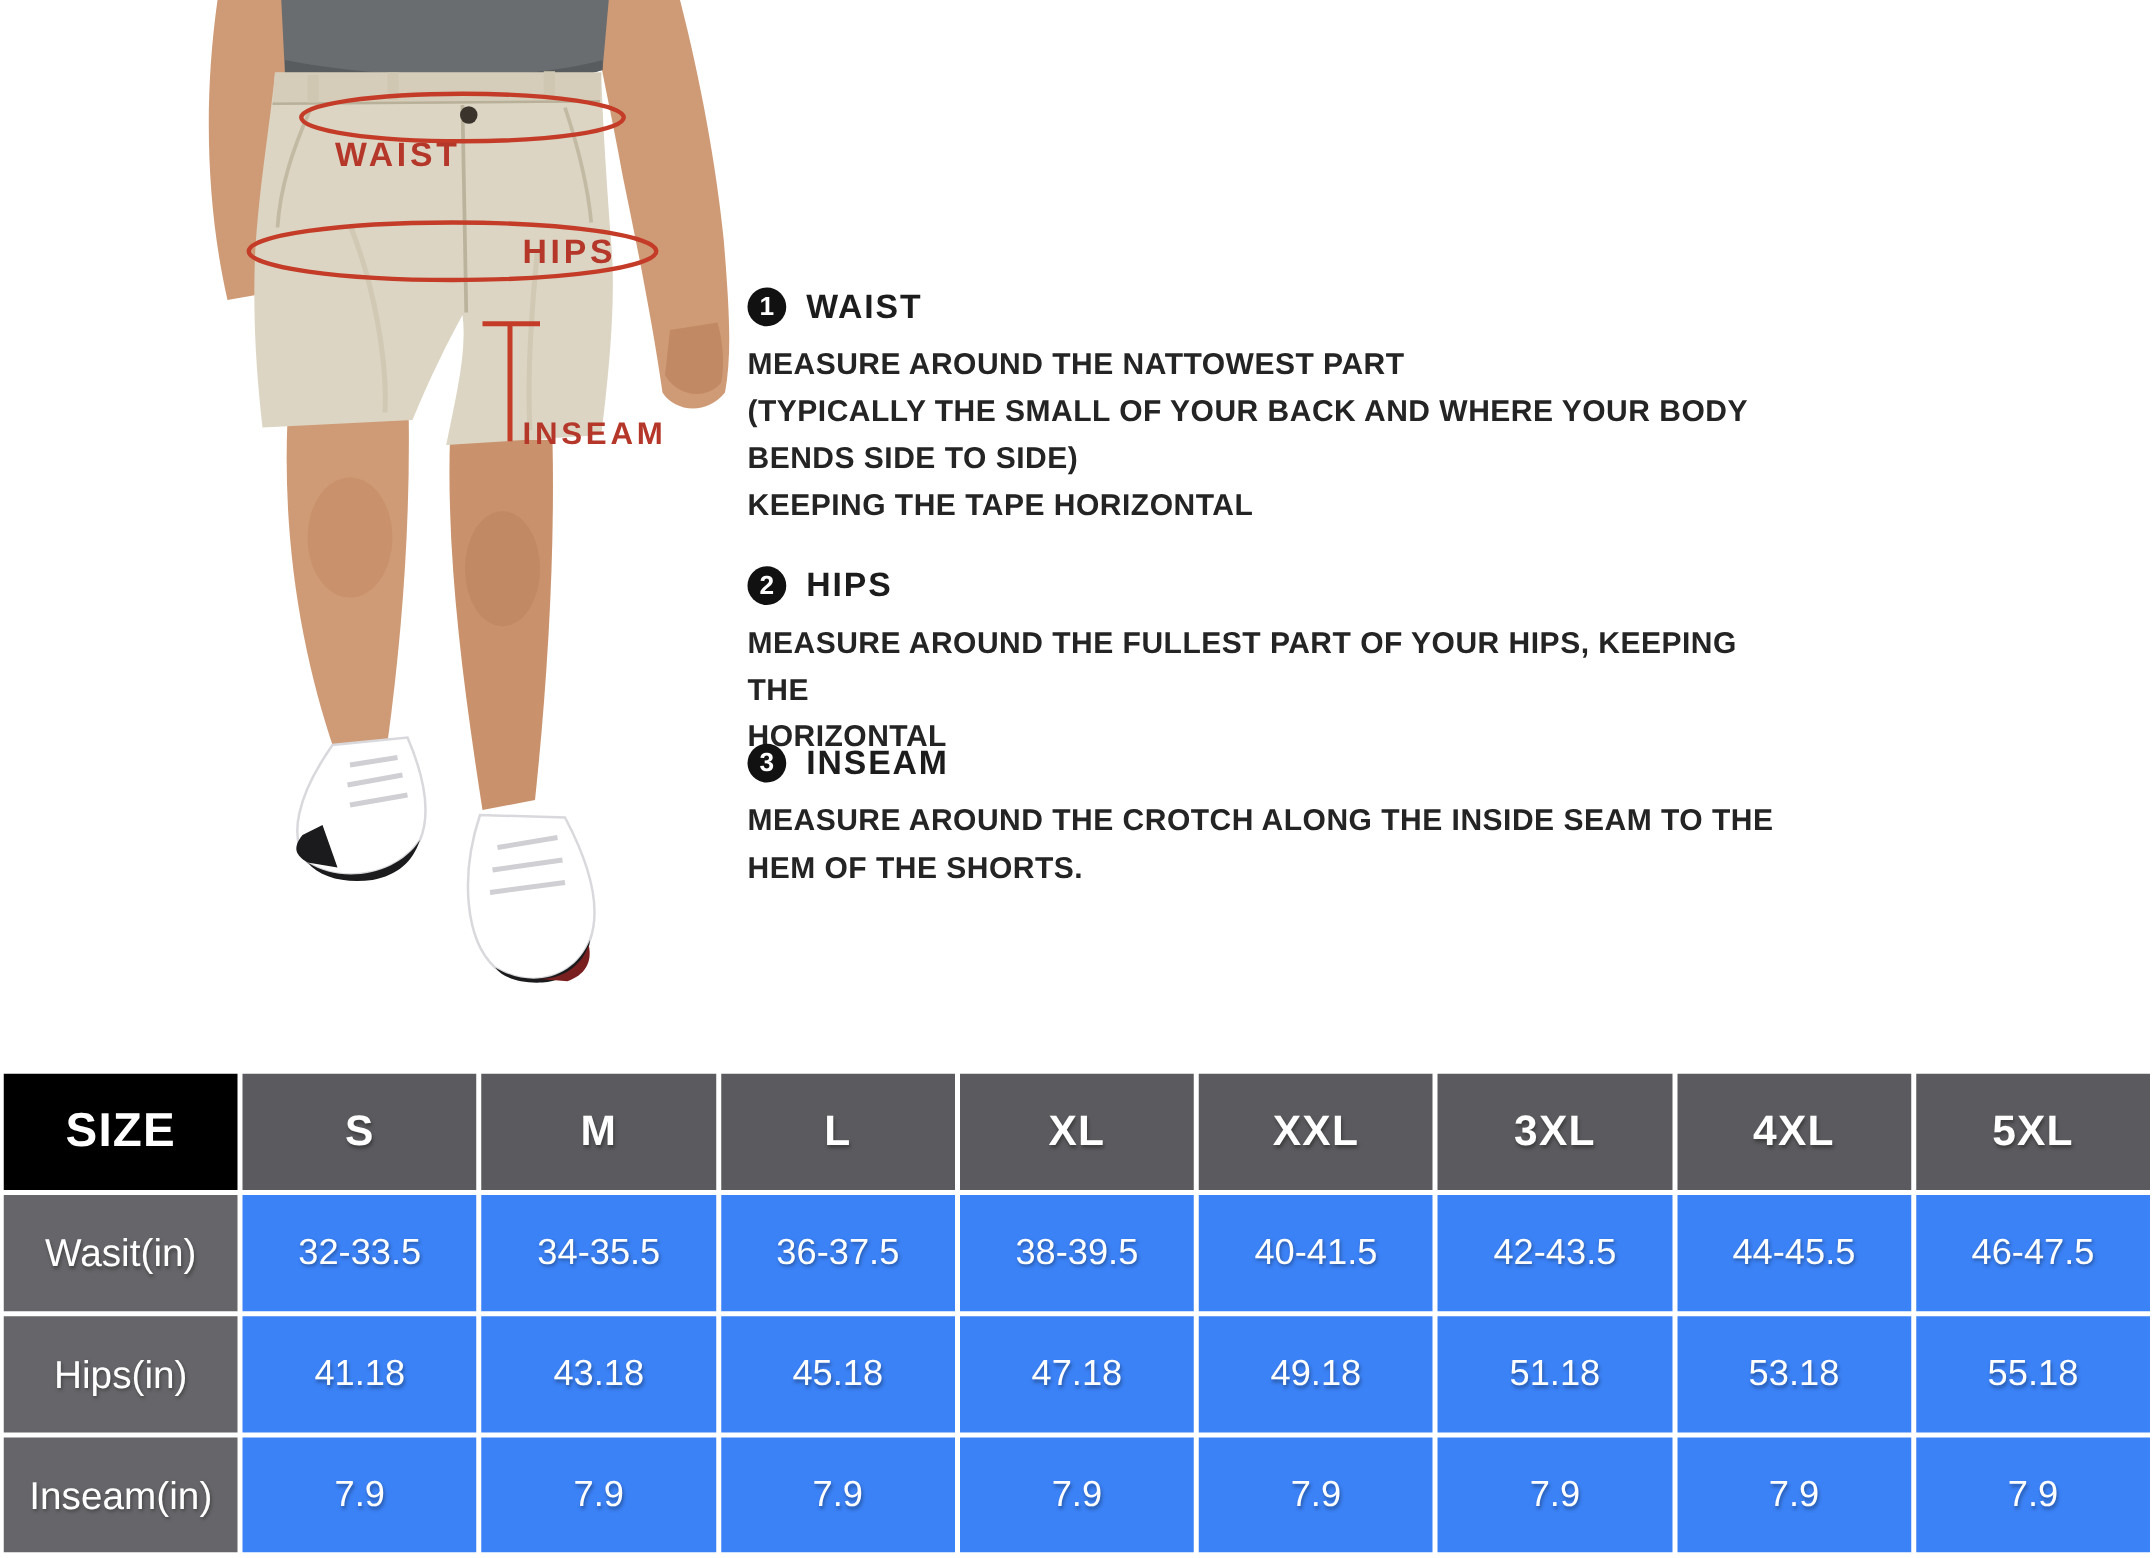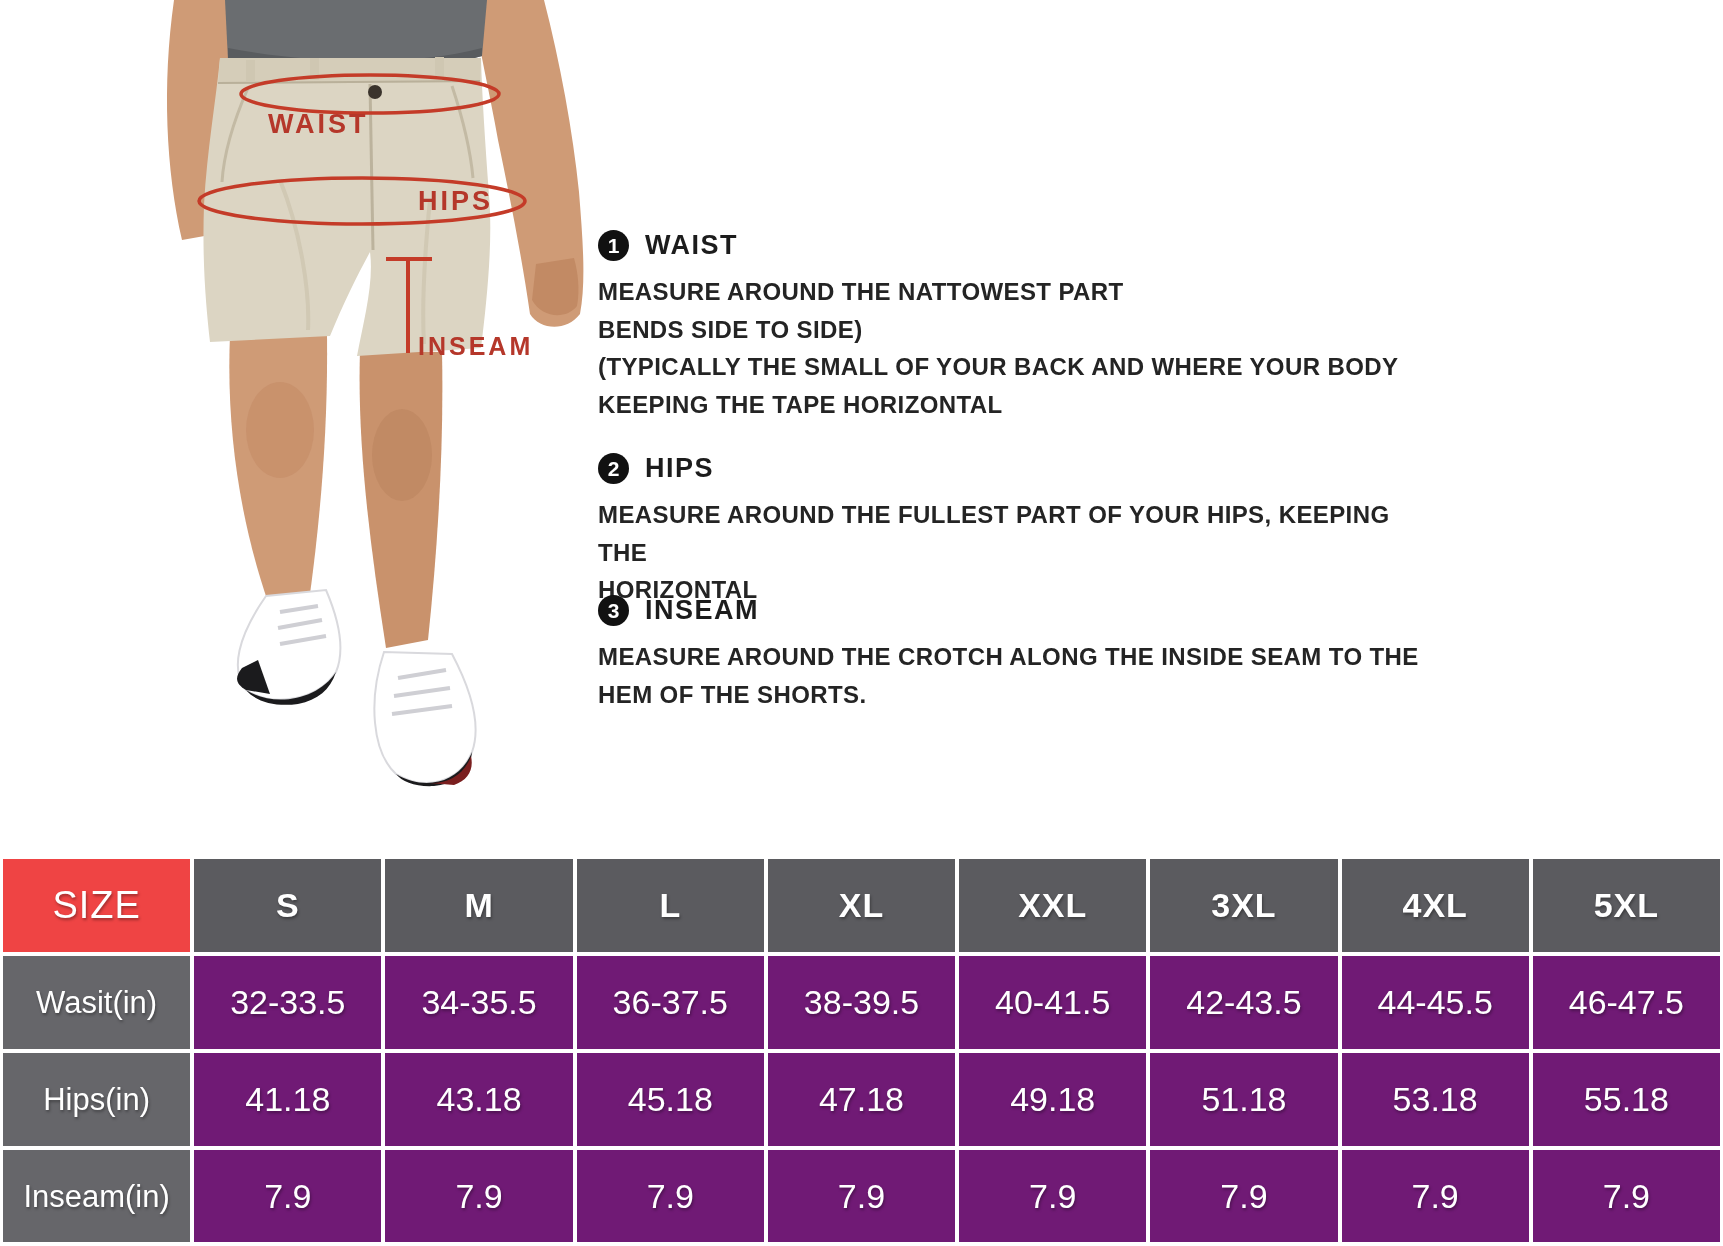--- a/index.html
+++ b/index.html
@@ -35,23 +35,23 @@
     position:absolute;left:0;top:856px;width:1723px;height:390px;
     background:#ffffff;box-sizing:border-box;padding:3px;
     display:grid;grid-template-columns:repeat(9,1fr);grid-template-rows:repeat(4,1fr);
     gap:4px;
   }
   .cell{
     display:flex;align-items:center;justify-content:center;
     color:#ffffff;text-shadow:1px 2px 3px rgba(0,0,0,0.35);
   }
   .cell.hdr{background:#5b5b5f;font-size:34px;font-weight:700;letter-spacing:1px;}
-  .cell.size{background:#ef4444;font-size:38px;font-weight:400;letter-spacing:1px;}
+  .cell.size{background:#000000;font-size:38px;font-weight:700;letter-spacing:1px;}
   .cell.rowlabel{background:#66666a;font-size:31px;font-weight:400;}
-  .cell.val{background:#701a75;font-size:34px;font-weight:400;}
+  .cell.val{background:#3b82f6;font-size:29px;font-weight:400;}
 </style>
 </head>
 <body>
 
 <div id="screen">
 
   <svg id="photo" viewBox="0 0 470 860" xmlns="http://www.w3.org/2000/svg">
 
     <g>
       <path d="M100,335 C96,430 110,520 138,602 L180,594 C192,505 198,420 197,335 Z" fill="#cf9b76"></path>
@@ -125,22 +125,22 @@
       <text class="ann-text" x="288" y="355" font-size="25">INSEAM</text>
     </g>
   </svg>
 
   <div class="section" id="section-waist">
     <div class="sec-head">
       <div class="badge">1</div>
       <div class="sec-title">WAIST</div>
     </div>
     <p class="sec-body">MEASURE AROUND THE NATTOWEST PART</p>
+    <p class="sec-body">(TYPICALLY THE SMALL OF YOUR BACK AND WHERE YOUR BODY</p>
     <p class="sec-body">BENDS SIDE TO SIDE)</p>
-    <p class="sec-body">(TYPICALLY THE SMALL OF YOUR BACK AND WHERE YOUR BODY</p>
     <p class="sec-body">KEEPING THE TAPE HORIZONTAL</p>
   </div>
 
   <div class="section" id="section-hips">
     <div class="sec-head">
       <div class="badge">2</div>
       <div class="sec-title">HIPS</div>
     </div>
     <p class="sec-body">MEASURE AROUND THE FULLEST PART OF YOUR HIPS, KEEPING THE</p>
     <p class="sec-body">HORIZONTAL</p>

